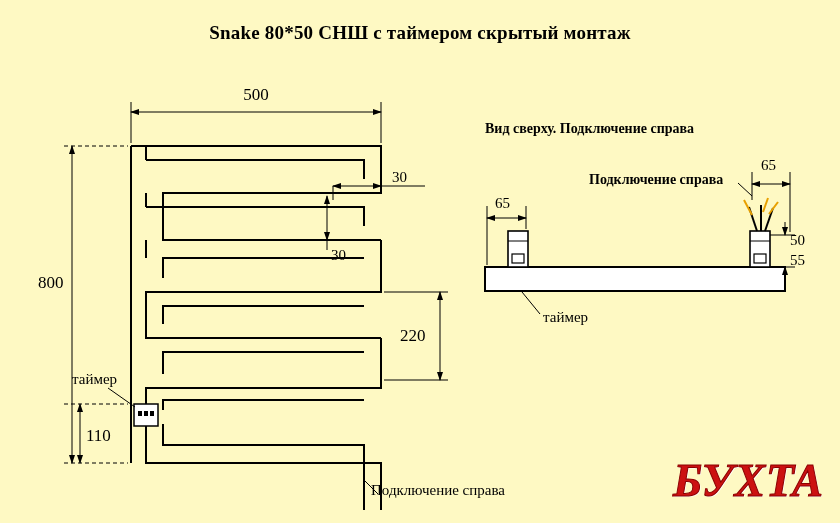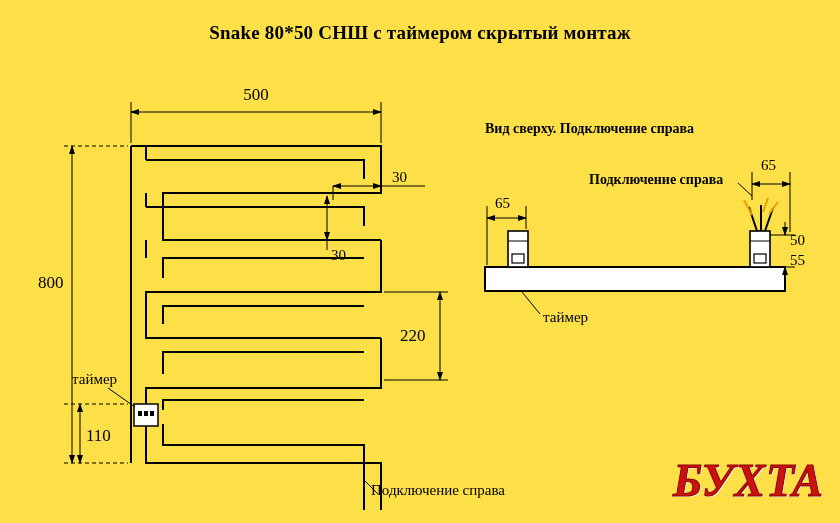--- a/index.html
+++ b/index.html
@@ -4,21 +4,21 @@
 <style>
   html, body {
     margin: 0;
     padding: 0;
     background: #ffffff;
   }
   #page {
     position: relative;
     width: 840px;
     height: 523px;
-    background: #fde047;
+    background: #fef9c3;
     overflow: hidden;
     font-family: "Liberation Serif", serif;
   }
   .title {
     position: absolute;
     left: 0;
     top: 22px;
     width: 840px;
     text-align: center;
     font-family: "Liberation Serif", serif;

